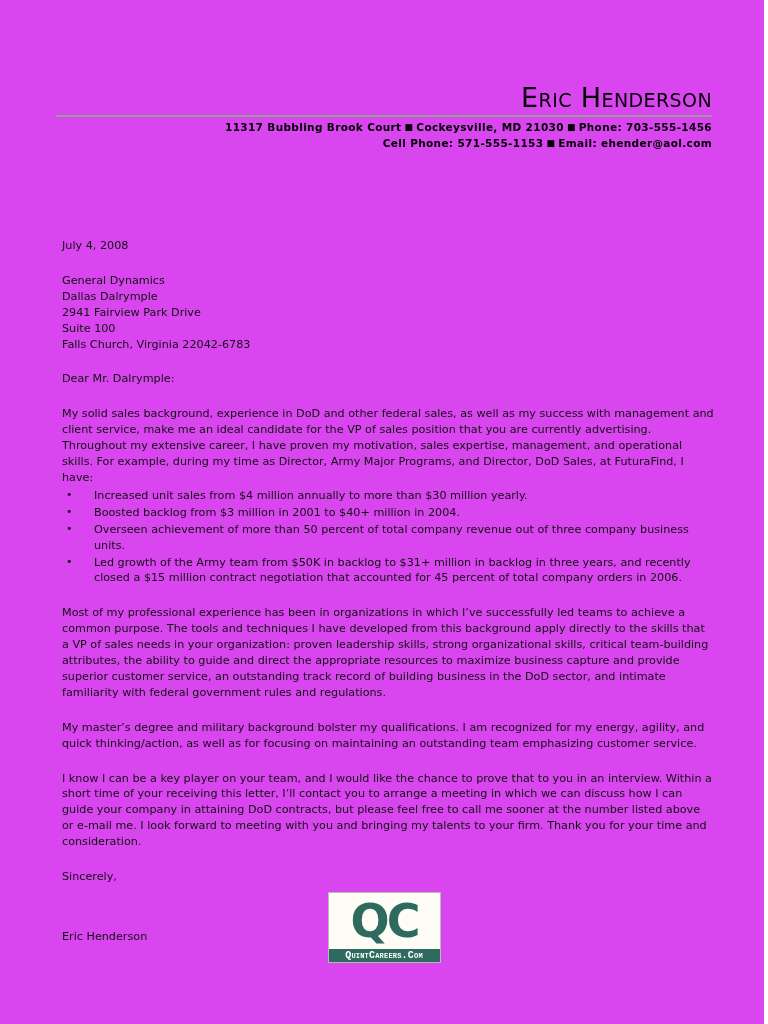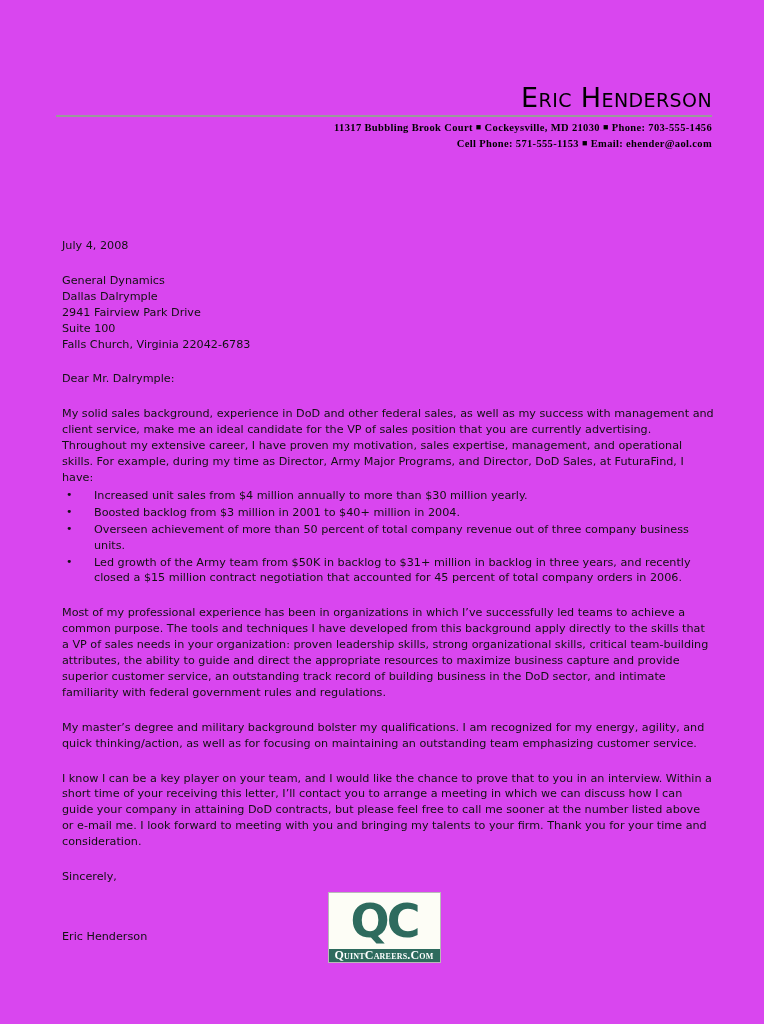--- a/index.html
+++ b/index.html
@@ -51,21 +51,20 @@
 
   .contact-block {
     margin-top: 3px;
     text-align: right;
     font-size: 10.5px;
     font-weight: bold;
     line-height: 1.45;
     letter-spacing: 0.35px;
     color: #000000;
     white-space: nowrap;
-    font-family: Liberation Serif, serif;
   }
   .contact-line { display: block; }
   .sep {
     font-size: 9px;
     vertical-align: 1px;
     padding: 0 3px;
   }
 
   
   .letter {
@@ -165,24 +164,24 @@
   }
   .logo-band {
     position: relative;
     height: 13px;
     background: #2e6b5e;
     display: flex;
     align-items: center;
     justify-content: center;
   }
   .logo-band-text {
-    font-family: Liberation Serif, serif;
+    font-family: Liberation Mono, monospace;
     font-variant: small-caps;
     font-weight: bold;
-    font-size: 12px;
+    font-size: 10px;
     letter-spacing: 0.2px;
     color: #ffffff;
     white-space: nowrap;
   }
 </style>
 </head>
 <body>
 
 <div class="page">
 

